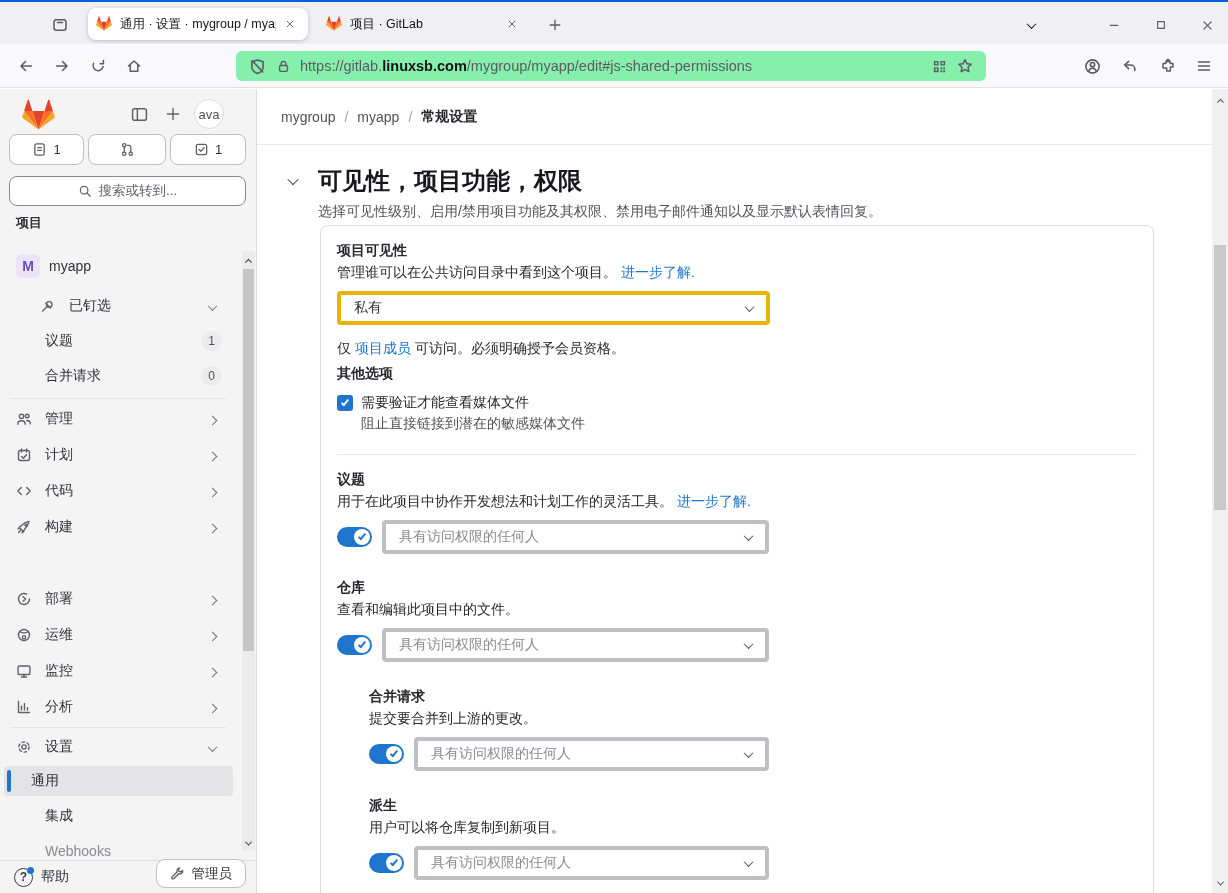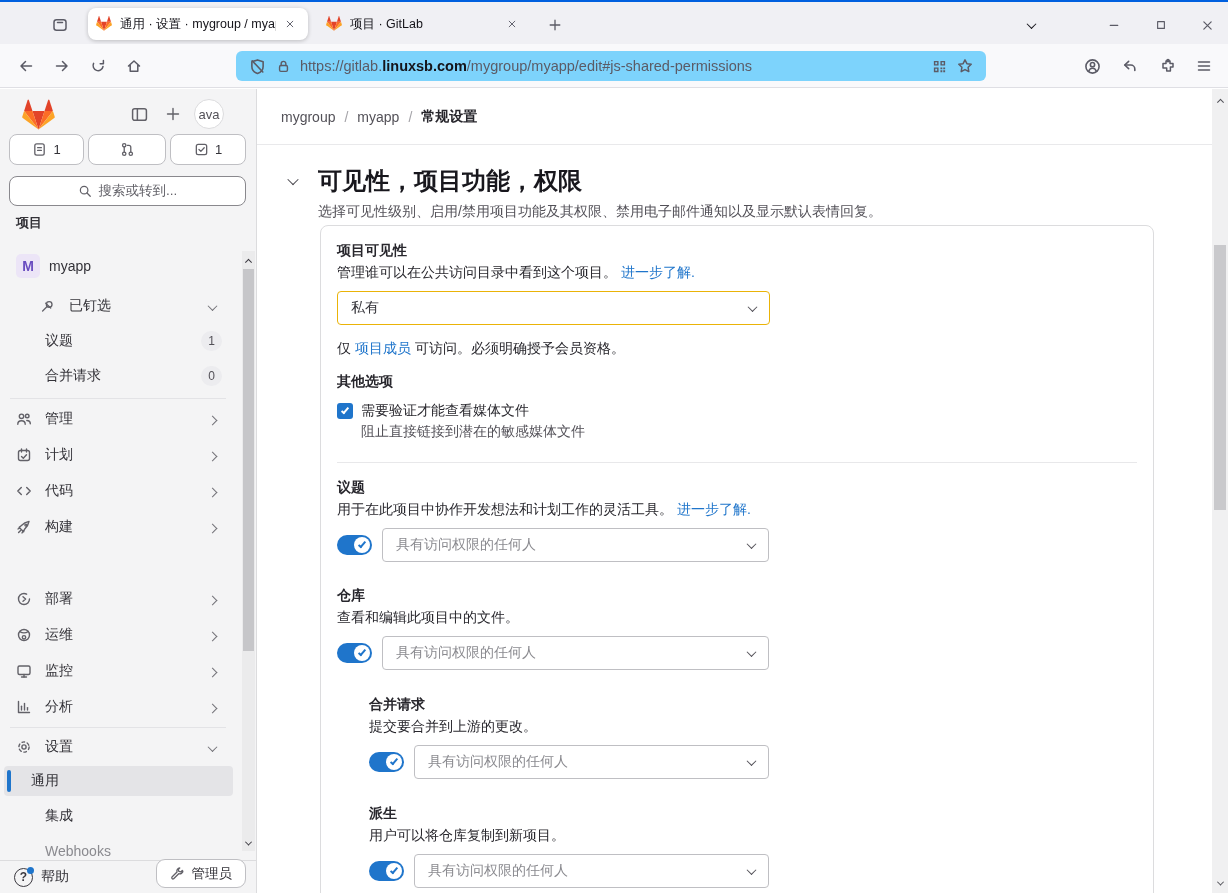--- a/index.html
+++ b/index.html
@@ -33,21 +33,21 @@
                border-radius:4px; flex:none; margin-left:4px; }
   .newtab { position:absolute; left:542px; top:10px; width:26px; height:26px; display:flex;
             align-items:center; justify-content:center; border-radius:4px; }
   .win-btn { position:absolute; top:10px; width:30px; height:26px; display:flex; align-items:center;
              justify-content:center; color:#15141a; }
 
   .toolbar { position:absolute; top:44px; left:0; width:100%; height:44px; background:#f9f9fb;
              border-bottom:1px solid #dfdfe4; }
   .tbtn { position:absolute; top:6px; width:32px; height:32px; display:flex; align-items:center;
           justify-content:center; border-radius:4px; color:#5b5b66; }
-  .urlbar { position:absolute; left:236px; top:7px; width:750px; height:30px; background:#7dd3fc;
+  .urlbar { position:absolute; left:236px; top:7px; width:750px; height:30px; background:#86efac;
             border-radius:6px; display:flex; align-items:center; padding:0 8px; }
   .urlbar .uicon { width:26px; height:16px; display:flex; align-items:center; justify-content:center; flex:none; }
   .url-text { flex:1; font-size:14.5px; color:#5b5b66; white-space:nowrap; overflow:hidden; margin-left:4px; }
   .url-text b { color:#15141a; font-weight:bold; }
 
   
   .content { position:absolute; top:89px; left:0; width:1228px; height:804px; display:flex; }
 
   
   .sidebar { position:relative; width:257px; height:804px; background:#f4f4f5; flex:none;
@@ -95,21 +95,21 @@
   .section-head { padding:21px 0 0 32px; display:flex; align-items:flex-start; }
   .sh-chev { width:24px; height:30px; display:flex; align-items:center; color:#48464d; flex:none; }
   .sh-text { margin-left:5px; }
   .sh-title { font-size:24px; font-weight:bold; color:#18171d; line-height:30px; }
   .sh-sub { font-size:14px; color:#535158; margin-top:7px; }
   .card { position:absolute; left:63px; top:136px; width:834px; height:1200px; background:#fff;
           border:1px solid #dcdcde; border-radius:8px; padding:16px; font-size:14px; color:#28272d; }
   .flabel { font-weight:bold; color:#28272d; }
   .fdesc { margin-top:4px; color:#28272d; }
   a.lnk { color:#1f75cb; text-decoration:none; }
-  .gl-select { height:34px; border:1px solid #eab308; border-radius:4px; background:#fff;
+  .gl-select { height:34px; border:4px solid #eab308; border-radius:4px; background:#fff;
                display:flex; align-items:center; justify-content:space-between; padding:0 13px;
                color:#333238; }
   .gl-select .cv { color:#535158; }
   .gl-select.muted { border-color:#bfbfc3; color:#8a8a8f;align-items:center; }
   .vis-select { width:433px; margin-top:9px; }
   .note { margin-top:15px; }
   .note a { margin:0 4px; }
   .check-row { display:flex; align-items:center; gap:8px; margin-top:11px; }
   .checkbox { width:16px; height:16px; border-radius:3px; background:#1f75cb; display:flex;
               align-items:center; justify-content:center; flex:none; }
@@ -549,21 +549,21 @@
           <a class="lnk" href="#">进一步了解.</a>
         </div>
         <div class="gl-select vis-select">
           <span>私有</span>
           <span class="cv down"></span>
         </div>
         <div class="note">
           <span>仅</span><a class="lnk" href="#">项目成员</a><span>可访问。必须明确授予会员资格。</span>
         </div>
 
-        <div class="flabel" style="margin-top:15px;">其他选项</div>
+        <div class="flabel" style="margin-top:7px;">其他选项</div>
         <div class="check-row">
           <span class="checkbox">
               <span class="chk"></span>
             </span>
           <span>需要验证才能查看媒体文件</span>
         </div>
         <div class="check-desc">阻止直接链接到潜在的敏感媒体文件</div>
 
         <hr>
 

